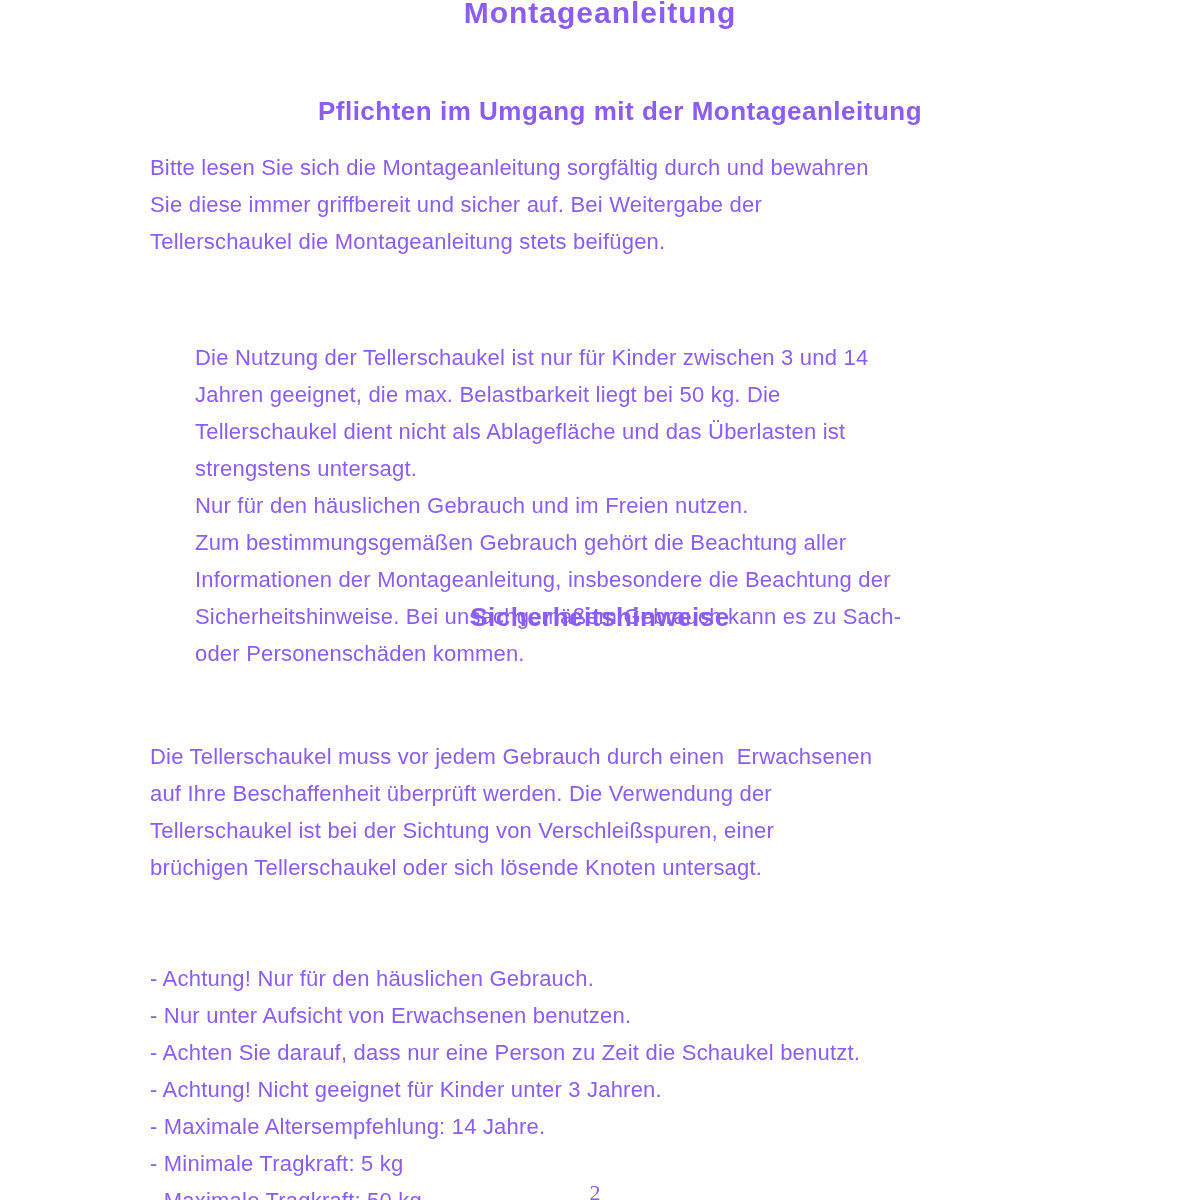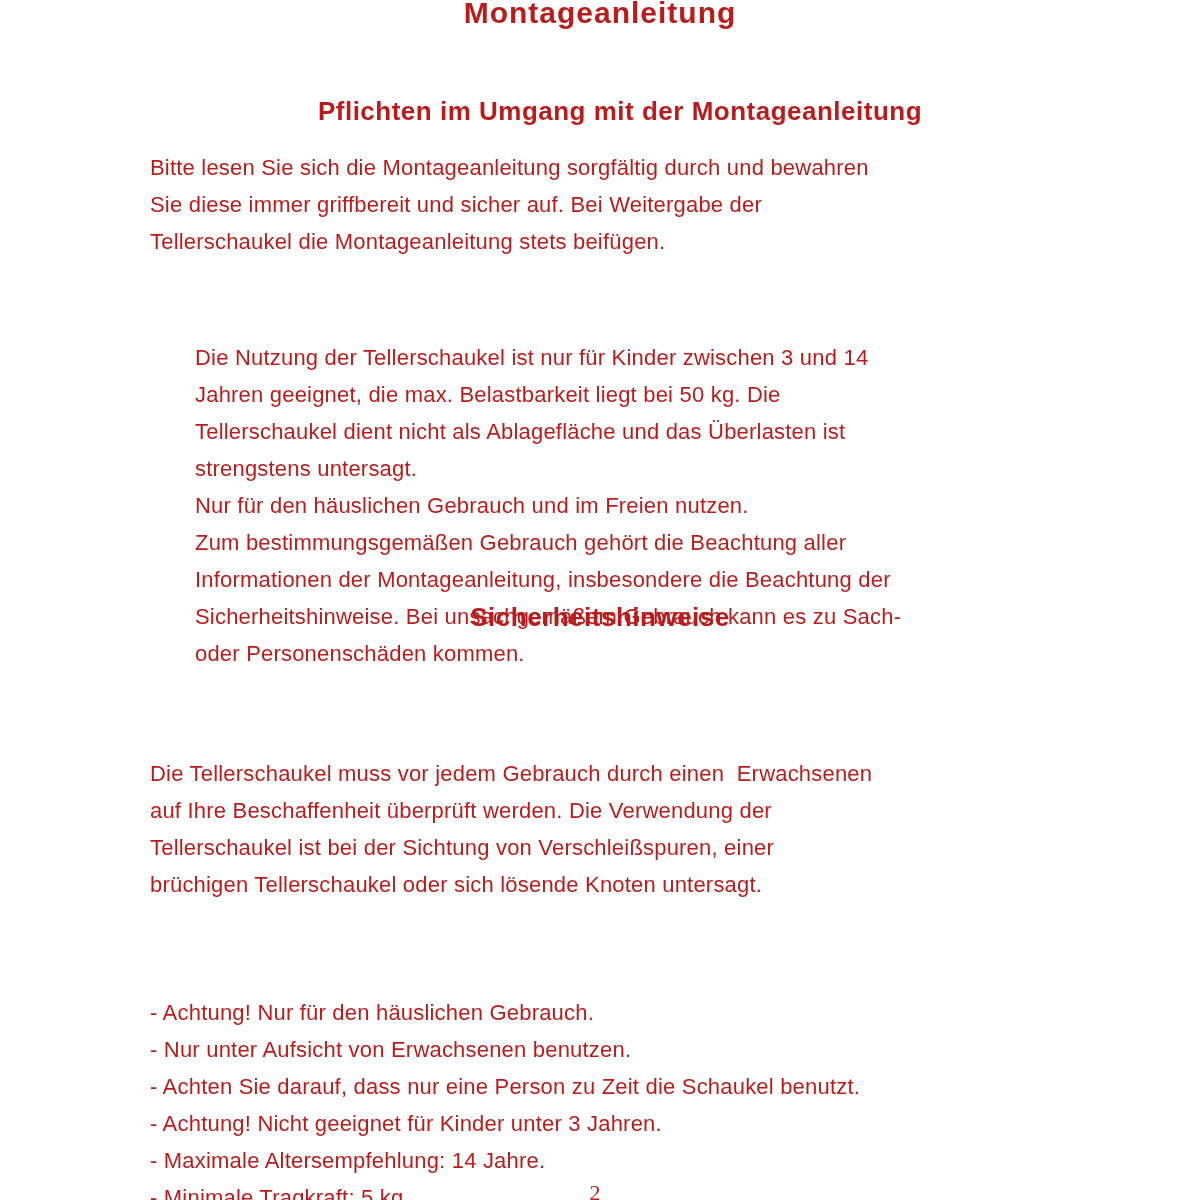--- a/index.html
+++ b/index.html
@@ -7,21 +7,21 @@
     padding: 0;
     background: #ffffff;
   }
   #page {
     position: relative;
     width: 1200px;
     height: 1200px;
     background: #ffffff;
     overflow: hidden;
     font-family: "Liberation Sans", sans-serif;
-    color: #b91c1c;
+    color: #8b5cf6;
   }
   .doc-title {
     position: absolute;
     top: -2px;
     left: 0;
     width: 1200px;
     text-align: center;
     font-size: 30px;
     font-weight: 700;
     letter-spacing: 1px;
@@ -48,21 +48,21 @@
     width: 1010px;
     font-size: 22px;
     font-weight: 400;
     letter-spacing: 0.2px;
     line-height: 37px;
     white-space: pre-wrap;
   }
   #paragraph-1 { top: 149px; }
   #paragraph-2 { top: 339px; margin-left: 45px; }
   #section-3-body { top: 664px; }
-  #section-3-body .sub { white-space: pre-wrap; margin-top: 17px; }
+  #section-3-body .sub { white-space: pre-wrap; }
   .page-number {
     position: absolute;
     top: 1182px;
     left: 0;
     width: 1190px;
     text-align: center;
     font-family: "Liberation Serif", serif;
     font-size: 22px;
     line-height: 22px;
     white-space: pre-wrap;

